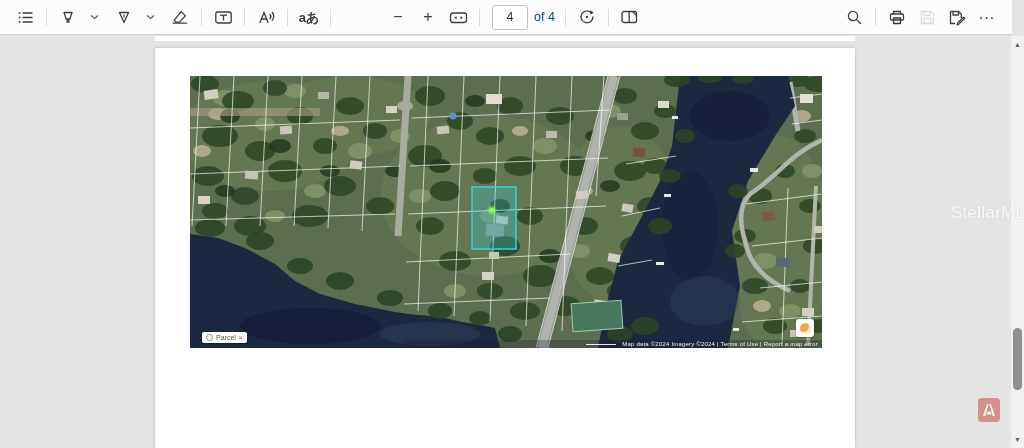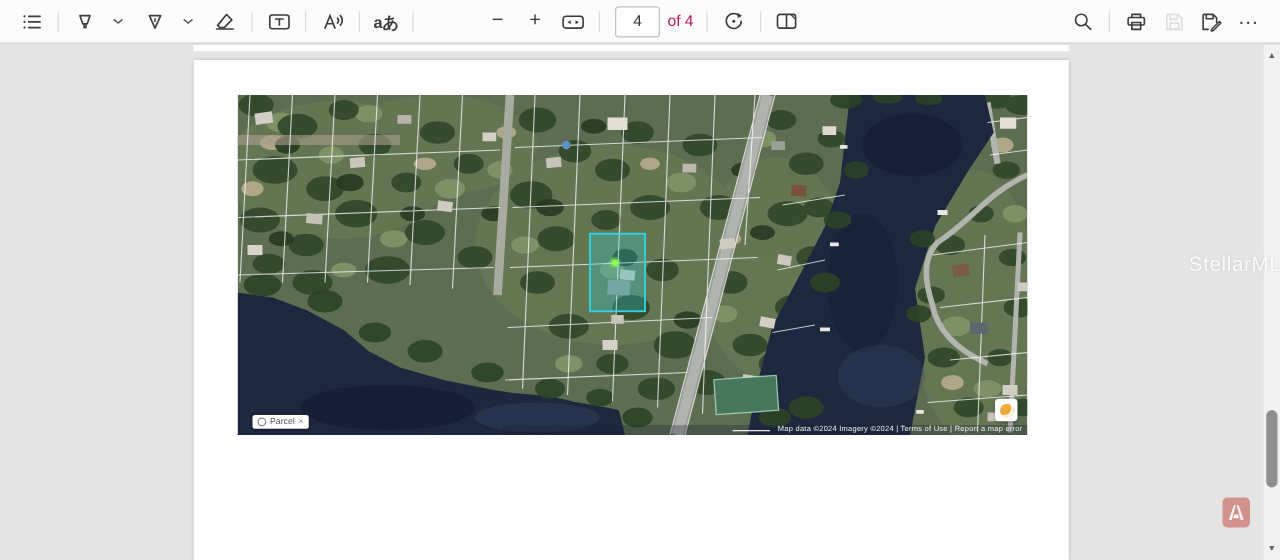--- a/index.html
+++ b/index.html
@@ -3,21 +3,21 @@
 <meta charset="utf-8">
 <style>
   html,body{margin:0;padding:0;}
   body{
     width:1024px;height:448px;overflow:hidden;position:relative;
     background:#e4e4e4;font-family:"Liberation Sans",sans-serif;
     -webkit-font-smoothing:antialiased;
   }
   
   .toolbar{
-    position:absolute;top:0;left:0;right:0;height:35px;
+    position:absolute;top:0;left:0;right:12px;height:35px;
     background:#fcfcfc;border-bottom:1px solid #cfcfcf;
     display:flex;align-items:center;box-sizing:border-box;
     padding:0 10px;z-index:20;
   }
   .tb-group{display:flex;align-items:center;}
   .tb-btn{
     height:28px;min-width:26px;padding:0 2px;margin:0 2px;
     display:flex;align-items:center;justify-content:center;
     border-radius:4px;color:#3c3c3c;cursor:default;background:transparent;border:none;
   }
@@ -25,21 +25,21 @@
   .tb-sep{width:1px;height:17px;background:#dadada;margin:0 6px;}
   .chev{margin-left:-2px;margin-right:2px;}
   .ask-copilot{font-size:13.5px;color:#1f1f1f;padding:0 8px;white-space:nowrap;}
   .glyph-btn{font-size:16px;color:#3c3c3c;line-height:1;}
   .translate-glyph{font-size:13px;font-weight:bold;letter-spacing:0;}
   .page-box{
     width:34px;height:23px;border:1px solid #c2c2c2;border-radius:3px;
     background:#fff;text-align:center;font-size:12.5px;color:#333;
     font-family:"Liberation Sans",sans-serif;margin:0 6px;padding:0;
   }
-  .of-label{font-size:12.5px;color:#be185d;margin-right:4px;white-space:nowrap;}
+  .of-label{font-size:12.5px;color:#0c4a6e;margin-right:4px;white-space:nowrap;}
   .center-spacer{width:46px;}
   .disabled svg{opacity:.45;}
   .more-dots{font-size:17px;letter-spacing:1px;color:#3c3c3c;line-height:0;padding-bottom:7px;}
 
   
   .prev-page-strip{
     position:absolute;left:155px;top:36px;width:700px;height:5px;background:#ffffff;
   }
   .pdf-page{
     position:absolute;left:155px;top:48px;width:700px;height:400px;background:#ffffff;

